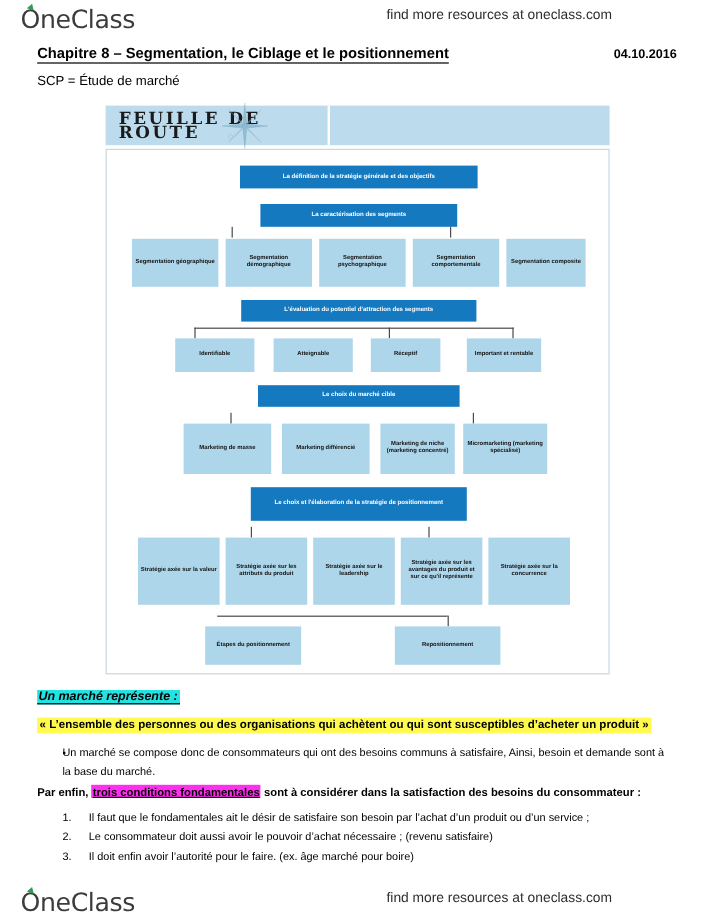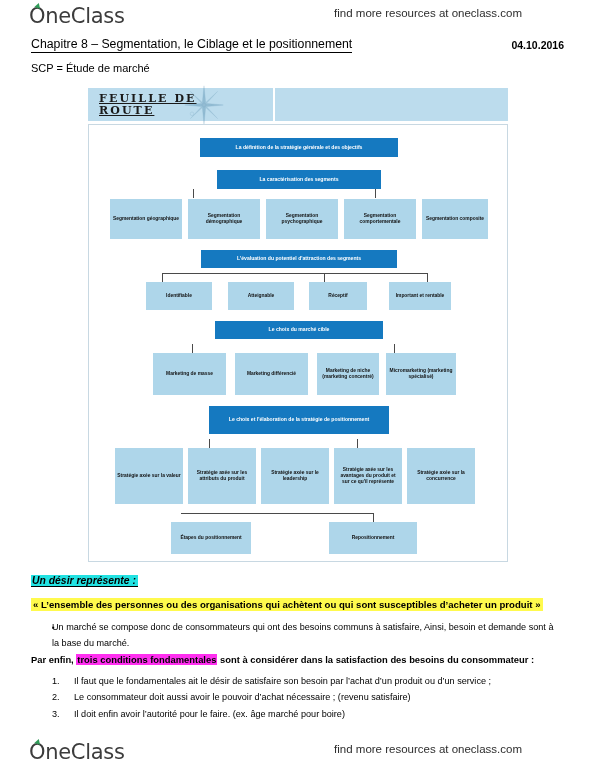--- a/index.html
+++ b/index.html
@@ -5,42 +5,42 @@
   html,body{margin:0;padding:0;}
   body{
     width:595px;height:770px;
     background:#ffffff;
     font-family:"Liberation Sans", sans-serif;
     position:relative;
     overflow:hidden;
     color:#000;
   }
   
-  .wm{position:absolute;left:12px;width:528px;height:34px;}
+  .wm{position:absolute;left:0;width:528px;height:34px;}
   .wm-top{top:0;}
   .wm-bot{top:736px;}
   .logo{
     position:absolute;left:17px;top:4px;
     font-size:21px;color:#3c3c3c;
     font-family:"DejaVu Sans", sans-serif;
     letter-spacing:-0.3px;white-space:nowrap;
   }
   .logo .leaf{
     position:absolute;left:6px;top:-1px;width:0;height:0;
     border-left:3px solid transparent;border-right:3px solid transparent;
     border-bottom:5px solid #2e9b57;transform:rotate(18deg);
   }
   .wm-link{
     position:absolute;right:18px;top:7px;
     font-size:11.5px;color:#2d2d2d;white-space:nowrap;
   }
   
   .title{
     position:absolute;left:31px;top:37px;
-    font-size:12.3px;font-weight:normal;
+    font-size:12.3px;font-weight:bold;
     border-bottom:1.3px solid #000;
     padding-bottom:1px;
     white-space:nowrap;
   }
   .date{
     position:absolute;right:31px;top:39px;
     font-size:10.5px;font-weight:bold;white-space:nowrap;
   }
   .subtitle{
     position:absolute;left:31px;top:62px;
@@ -53,22 +53,22 @@
   .dg-head{
     position:absolute;left:0;top:0;width:420px;height:33px;
     background:#bcdced;
   }
   .dg-head .seam{
     position:absolute;left:185px;top:0;width:2px;height:33px;background:#ffffff;
   }
   .dg-head .ht{
     position:absolute;left:11px;top:5px;
     font-family:"DejaVu Serif", serif;
-    font-size:11px;font-weight:bold;letter-spacing:2.1px;
-    color:#1a1a1a;line-height:12px;text-decoration:underline;
+    font-size:14px;font-weight:bold;letter-spacing:2.1px;
+    color:#1a1a1a;line-height:12px;
   }
   .star{position:absolute;left:94px;top:-3px;width:44px;height:40px;opacity:.62;}
   .dg-body{
     position:absolute;left:0;top:36px;width:418px;height:436px;
     border:1px solid #c8d8e2;background:#fff;
   }
   .nd{
     position:absolute;box-sizing:border-box;
     display:flex;align-items:center;justify-content:center;
     text-align:center;line-height:1.16;
@@ -96,21 +96,21 @@
   .bul{
     position:absolute;left:52px;top:620px;width:505px;
     font-size:9.1px;line-height:15.5px;
   }
   .bul .mk{position:absolute;left:0;top:0;font-size:8px;}
   .bul .tx{display:block;}
   .para{
     position:absolute;left:31px;top:654px;
     font-size:9.4px;font-weight:bold;white-space:nowrap;
   }
-  .para .pink{background:#ff2ff0;padding:0 1px;}
+  .para .pink{background:#ff2ff0;padding:0 1px;text-decoration:underline;}
   .ol{position:absolute;left:52px;top:673px;width:510px;}
   .ol .li{position:relative;font-size:9.1px;line-height:16.4px;height:16.4px;}
   .ol .li .n{position:absolute;left:0;top:0;width:14px;}
   .ol .li .t{display:block;margin-left:22px;white-space:nowrap;}
 </style>
 </head>
 <body>
 
 <div class="wm wm-top">
   <div class="logo">
@@ -200,21 +200,21 @@
 
     <div class="ln lnh" style="left:92px;top:388px;width:192px;"></div>
     <div class="ln lnv" style="left:284px;top:388px;height:9px;"></div>
 
     <div class="nd light" style="left:82px;top:397px;width:80px;height:32px;">Étapes du positionnement</div>
     <div class="nd light" style="left:240px;top:397px;width:88px;height:32px;">Repositionnement</div>
 
   </div>
 </div>
 
-<div class="hl-head">Un désir représente :</div>
+<div class="hl-head">Un marché représente :</div>
 <div class="hl-quote">« L’ensemble des personnes ou des organisations qui achètent ou qui sont susceptibles d’acheter un produit »</div>
 
 <div class="bul">
   <span class="mk">▪</span>
   <span class="tx">Un marché se compose donc de consommateurs qui ont des besoins communs à satisfaire, Ainsi, besoin et demande sont à la base du marché.</span>
 </div>
 
 <div class="para"><span>Par enfin, </span><span class="pink">trois conditions fondamentales</span><span> sont à considérer dans la satisfaction des besoins du consommateur :</span></div>
 
 <div class="ol">

